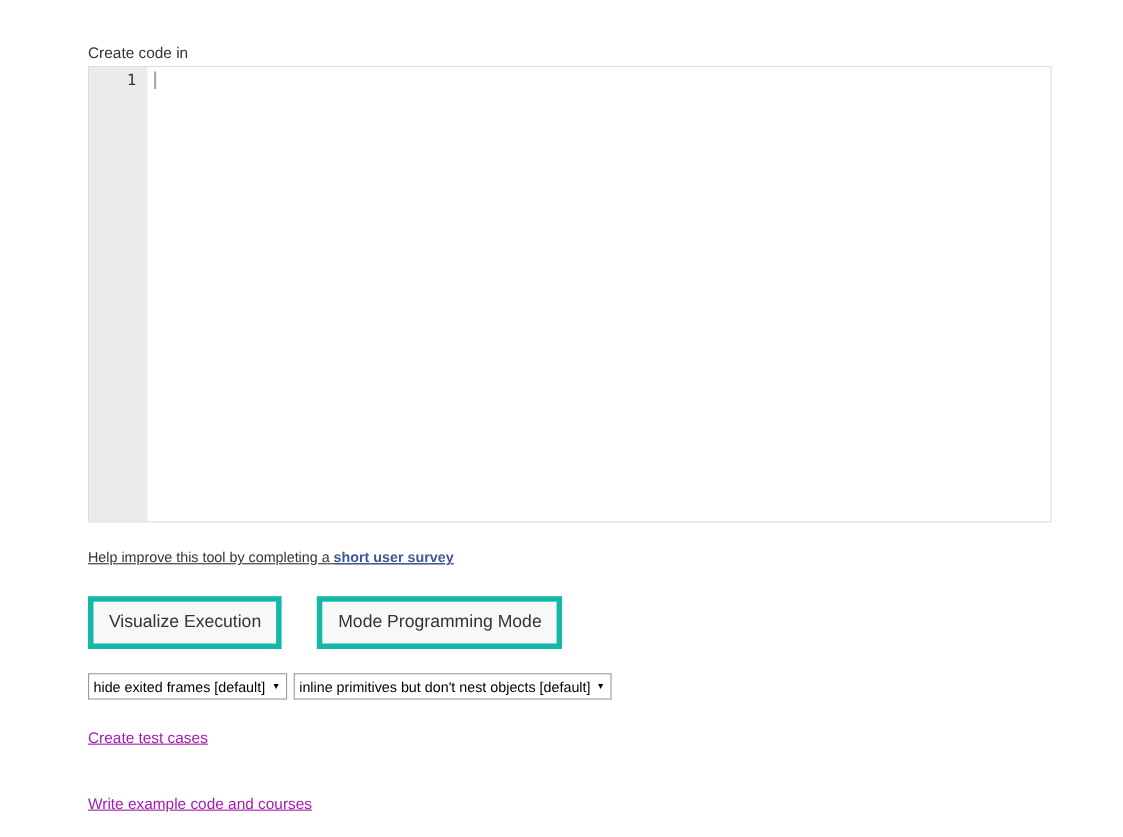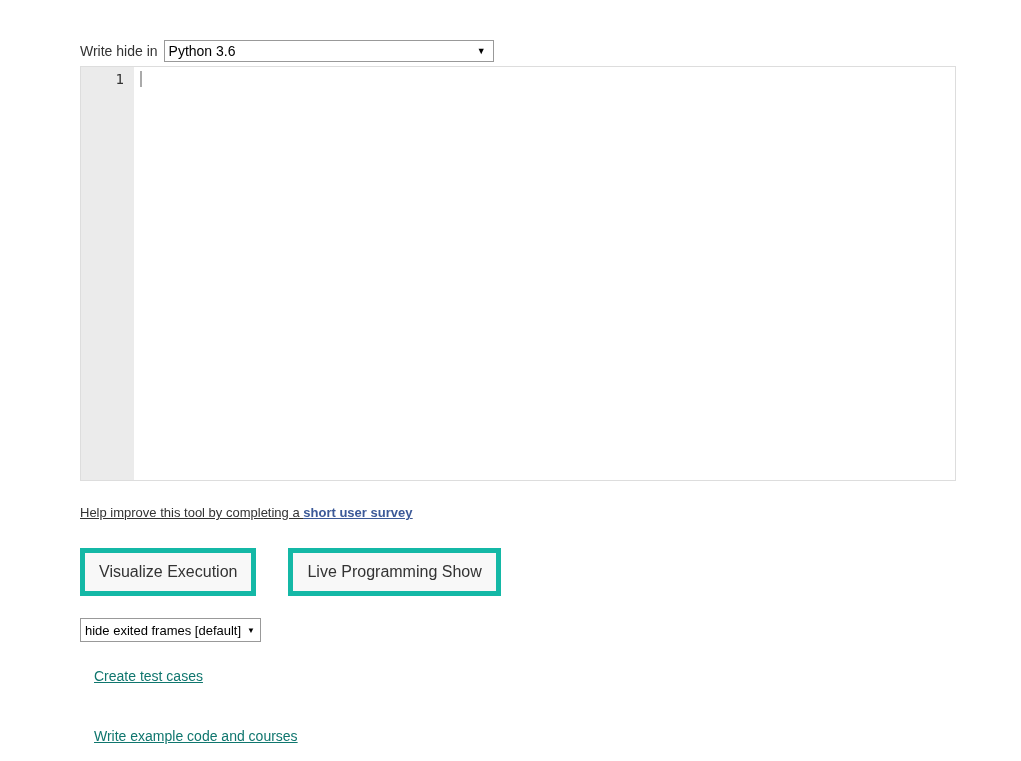--- a/index.html
+++ b/index.html
@@ -130,63 +130,62 @@
       right: 6px;
       top: 50%;
       transform: translateY(-50%);
       pointer-events: none;
       color: #000;
     }
     .link-row {
       margin-top: 26px;
     }
     .plain-link {
-      color: #0f766e;
+      color: #a21caf;
       text-decoration: underline;
       font-size: 14px;
-      margin-left: 14px;
     }
     .link-row2 {
       margin-top: 44px;
     }
   </style>
 </head>
 <body>
 
 <div class="lang-row">
-  <span class="lang-label">Write hide in</span>
-  <span class="select-wrapper">
-    <select class="lang-select">
-      <option>Python 3.6</option>
-    </select>
-  </span>
+  <span class="lang-label">Create code in</span>
 </div>
 
 <div class="editor-container">
   <div class="gutter">
     <div class="line-num">1</div>
   </div>
   <div class="code-area">
     <span class="cursor"></span>
   </div>
 </div>
 
 <div class="help-row">
   <span>Help improve this tool by completing a </span><a href="#" class="survey-link">short user survey</a>
 </div>
 
 <div class="button-row">
   <button class="btn">Visualize Execution</button>
-  <button class="btn">Live Programming Show</button>
+  <button class="btn">Mode Programming Mode</button>
 </div>
 
 <div class="options-row">
   <span class="opt-wrapper">
     <select class="opt-select">
       <option>hide exited frames [default]</option>
+    </select>
+  </span>
+  <span class="opt-wrapper">
+    <select class="opt-select">
+      <option>inline primitives but don't nest objects [default]</option>
     </select>
   </span>
 </div>
 
 <div class="link-row">
   <a href="#" class="plain-link">Create test cases</a>
 </div>
 
 <div class="link-row2">
   <a href="#" class="plain-link">Write example code and courses</a>

